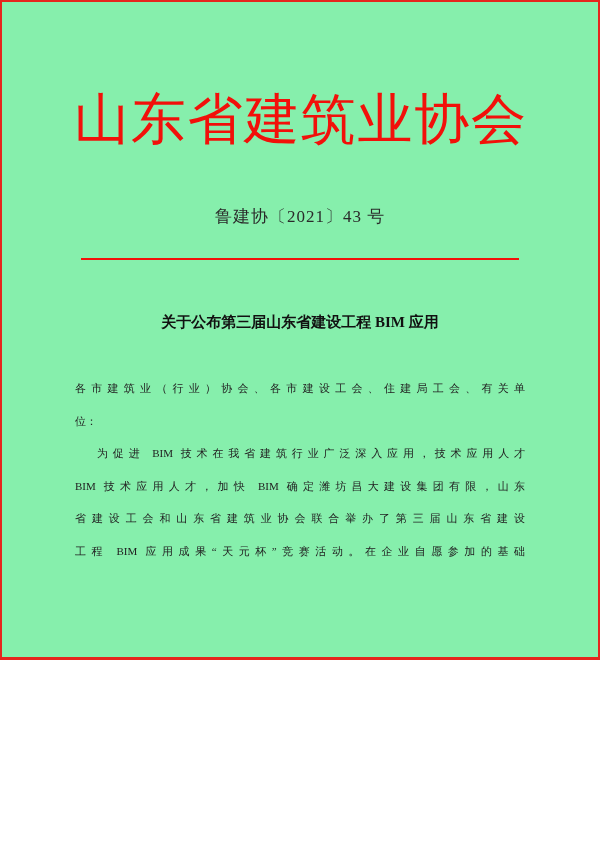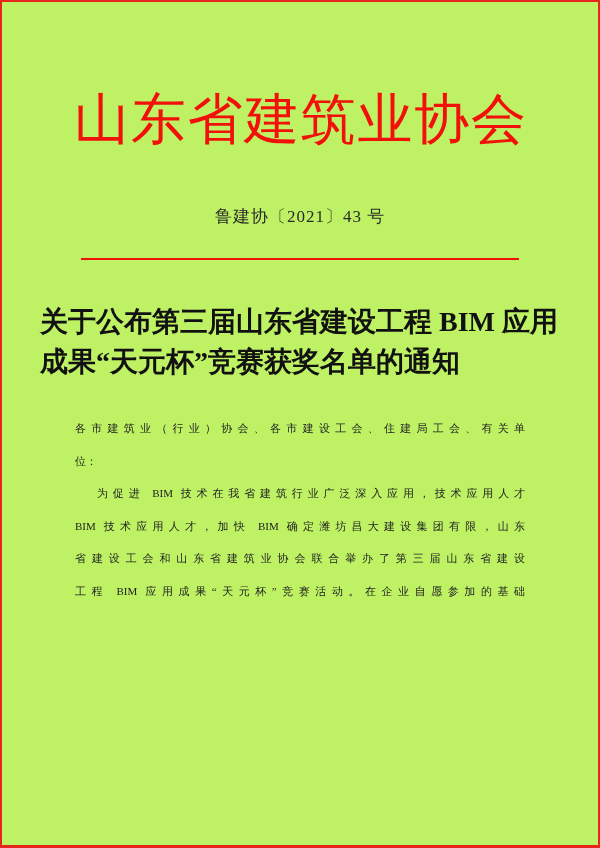--- a/index.html
+++ b/index.html
@@ -3,25 +3,25 @@
 <meta charset="utf-8">
 <style>
   html, body {
     margin: 0;
     padding: 0;
     background: #ffffff;
   }
   .page {
     position: relative;
     width: 600px;
-    height: 848px;
+    height: 660px;
     box-sizing: border-box;
     border: 2px solid #e6251d;
     border-bottom-width: 3px;
-    background: #bef264;
+    background: #86efac;
     overflow: hidden;
     font-family: "Liberation Serif", serif;
     color: #1e1e1e;
   }
   
   .org-name {
     width: 452px;
     margin: 86px auto 0;
     font-size: 55px;
     line-height: 64px;
@@ -47,22 +47,22 @@
   }
   .red-divider {
     width: 438px;
     height: 2px;
     background: #f2100a;
     margin: 28px auto 0;
   }
   .title {
     margin: 42px auto 0;
     width: 520px;
-    text-align: left;
-    font-size: 28px;
+    text-align: center;
+    font-size: 15px;
     line-height: 40px;
     font-weight: 700;
     color: #111111;
   }
   .title-line {
     display: block;
   }
   .body-block {
     width: 450px;
     margin: 30px auto 0;
@@ -91,21 +91,20 @@
 
   <div class="org-name">山东省建筑业协会</div>
 
 
   <div class="doc-number">鲁建协〔2021〕43 号</div>
 
   <div class="red-divider"></div>
 
   <h1 class="title">
     <span class="title-line">关于公布第三届山东省建设工程 BIM 应用</span>
-    <span class="title-line">成果“天元杯”竞赛获奖名单的通知</span>
   </h1>
 
   <div class="body-block">
 
     <div class="bline just">各市建筑业（行业）协会、各市建设工会、住建局工会、有关单</div>
 
     <div class="bline">位：</div>
 
     <div class="bline just indent">为促进 BIM 技术在我省建筑行业广泛深入应用，技术应用人才</div>
 

